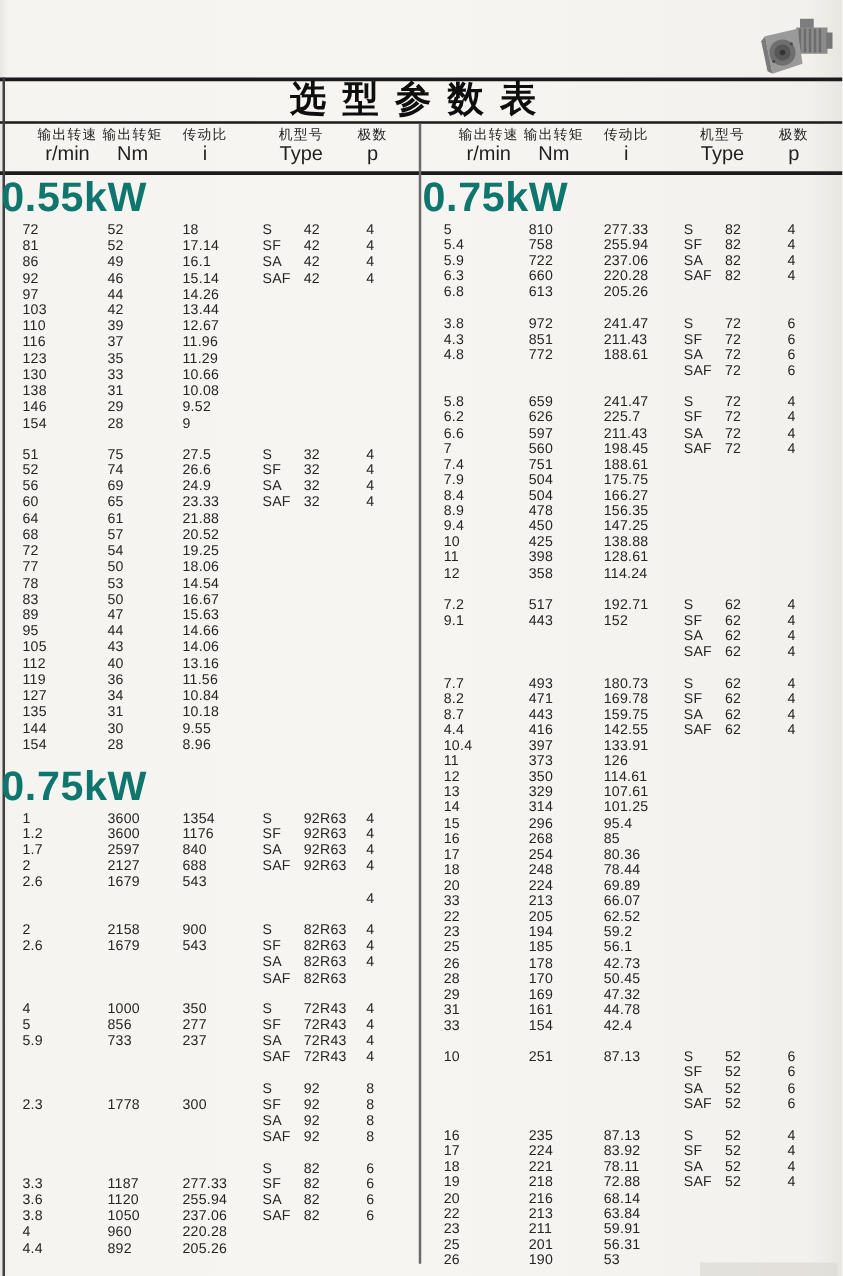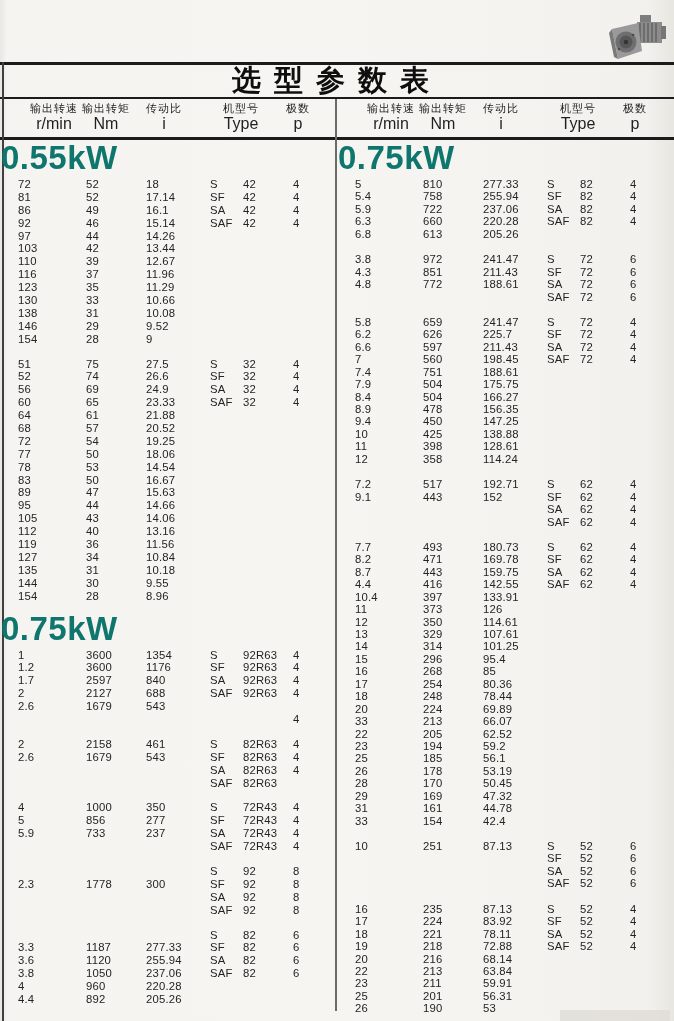--- a/index.html
+++ b/index.html
@@ -439,21 +439,21 @@
           <span class="cell cell-ratio"></span>
           <span class="cell cell-type-prefix"></span>
           <span class="cell cell-type-model"></span>
           <span class="cell cell-poles">4</span>
         </div>
       </div>
       <div class="block">
         <div class="row">
           <span class="cell cell-speed">2</span>
           <span class="cell cell-torque">2158</span>
-          <span class="cell cell-ratio">461</span>
+          <span class="cell cell-ratio">900</span>
           <span class="cell cell-type-prefix">S</span>
           <span class="cell cell-type-model">82R63</span>
           <span class="cell cell-poles">4</span>
         </div>
         <div class="row">
           <span class="cell cell-speed">2.6</span>
           <span class="cell cell-torque">1679</span>
           <span class="cell cell-ratio">543</span>
           <span class="cell cell-type-prefix">SF</span>
           <span class="cell cell-type-model">82R63</span>
@@ -946,21 +946,21 @@
           <span class="cell cell-speed">25</span>
           <span class="cell cell-torque">185</span>
           <span class="cell cell-ratio">56.1</span>
           <span class="cell cell-type-prefix"></span>
           <span class="cell cell-type-model"></span>
           <span class="cell cell-poles"></span>
         </div>
         <div class="row">
           <span class="cell cell-speed">26</span>
           <span class="cell cell-torque">178</span>
-          <span class="cell cell-ratio">53.19</span>
+          <span class="cell cell-ratio">42.73</span>
           <span class="cell cell-type-prefix"></span>
           <span class="cell cell-type-model"></span>
           <span class="cell cell-poles"></span>
         </div>
         <div class="row">
           <span class="cell cell-speed">28</span>
           <span class="cell cell-torque">170</span>
           <span class="cell cell-ratio">50.45</span>
           <span class="cell cell-type-prefix"></span>
           <span class="cell cell-type-model"></span>

